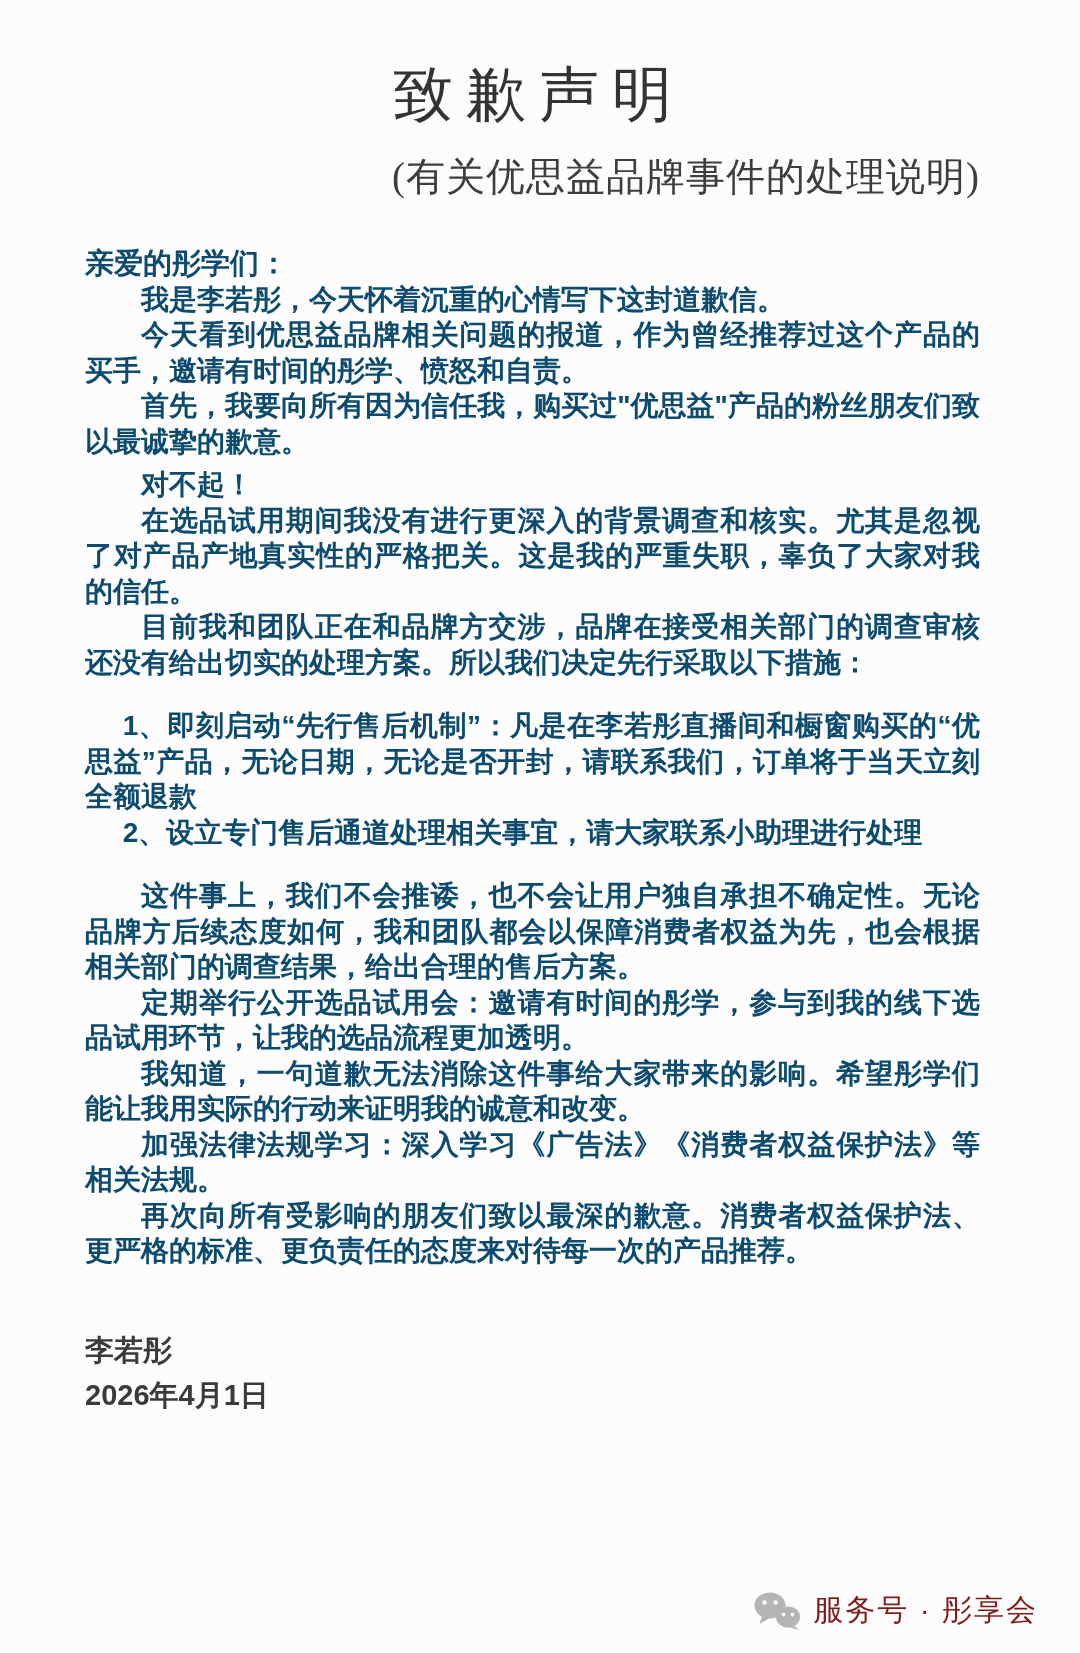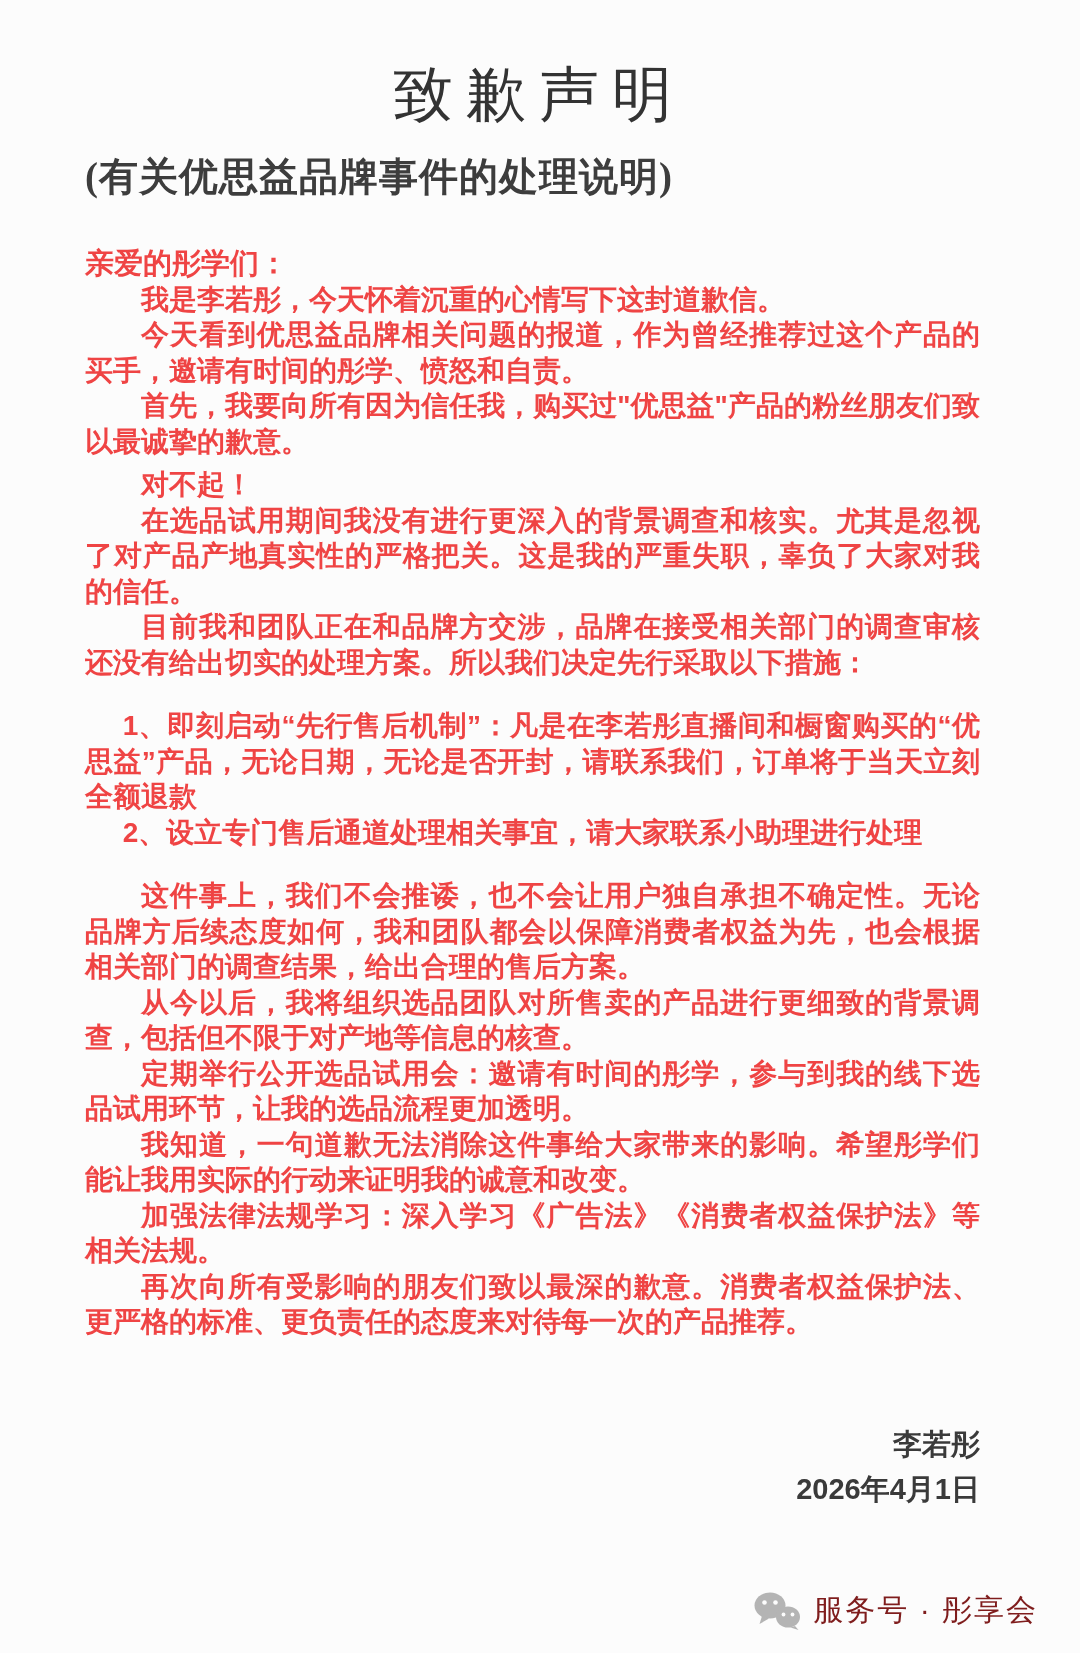--- a/index.html
+++ b/index.html
@@ -26,54 +26,53 @@
     font-weight: normal;
     text-align: center;
     letter-spacing: 13px;
     color: #333333;
     text-indent: 13px; 
   }
   .doc-subtitle {
     margin: 14px 0 0 0;
     font-family: "Liberation Serif", serif;
     font-size: 39px;
-    font-weight: bold;
-    text-align: left;
+    font-weight: normal;
+    text-align: right;
     letter-spacing: 1px;
     color: #3d3d3d;
   }
   .letter-body {
     margin-top: 42px;
     font-size: 28px;
     line-height: 35.5px;
     font-weight: bold;
     text-align: justify;
-    color: #ef4444;
+    color: #0c4a6e;
   }
   .salutation {
     margin: 0;
     font-size: 29px;
     text-indent: 0;
   }
   .para {
     margin: 0;
     text-indent: 2em;
   }
   .para.breathe {
     margin-top: 8px;
   }
   .measures {
     margin: 28px 0;
   }
   .measure {
     text-indent: 1.35em;
   }
   .signature {
-    margin-top: 82px;
-    text-align: right;
+    margin-top: 59px;
     font-size: 29px;
     line-height: 45px;
     font-weight: bold;
     color: #3a3a3a;
   }
   .page-footer {
     position: absolute;
     right: 42px;
     bottom: 22px;
     display: flex;
@@ -107,21 +106,20 @@
     <p class="para breathe">对不起！</p>
     <p class="para">在选品试用期间我没有进行更深入的背景调查和核实。尤其是忽视了对产品产地真实性的严格把关。这是我的严重失职，辜负了大家对我的信任。</p>
     <p class="para">目前我和团队正在和品牌方交涉，品牌在接受相关部门的调查审核还没有给出切实的处理方案。所以我们决定先行采取以下措施：</p>
 
     <div class="measures">
       <p class="para measure">1、即刻启动“先行售后机制”：凡是在李若彤直播间和橱窗购买的“优思益”产品，无论日期，无论是否开封，请联系我们，订单将于当天立刻全额退款</p>
       <p class="para measure">2、设立专门售后通道处理相关事宜，请大家联系小助理进行处理</p>
     </div>
 
     <p class="para">这件事上，我们不会推诿，也不会让用户独自承担不确定性。无论品牌方后续态度如何，我和团队都会以保障消费者权益为先，也会根据相关部门的调查结果，给出合理的售后方案。</p>
-    <p class="para">从今以后，我将组织选品团队对所售卖的产品进行更细致的背景调查，包括但不限于对产地等信息的核查。</p>
     <p class="para">定期举行公开选品试用会：邀请有时间的彤学，参与到我的线下选品试用环节，让我的选品流程更加透明。</p>
     <p class="para">我知道，一句道歉无法消除这件事给大家带来的影响。希望彤学们能让我用实际的行动来证明我的诚意和改变。</p>
     <p class="para">加强法律法规学习：深入学习《广告法》《消费者权益保护法》等相关法规。</p>
     <p class="para">再次向所有受影响的朋友们致以最深的歉意。消费者权益保护法、更严格的标准、更负责任的态度来对待每一次的产品推荐。</p>
   </div>
 
   <div class="signature">
     <div>李若彤</div>
     <div>2026年4月1日</div>
   </div>

